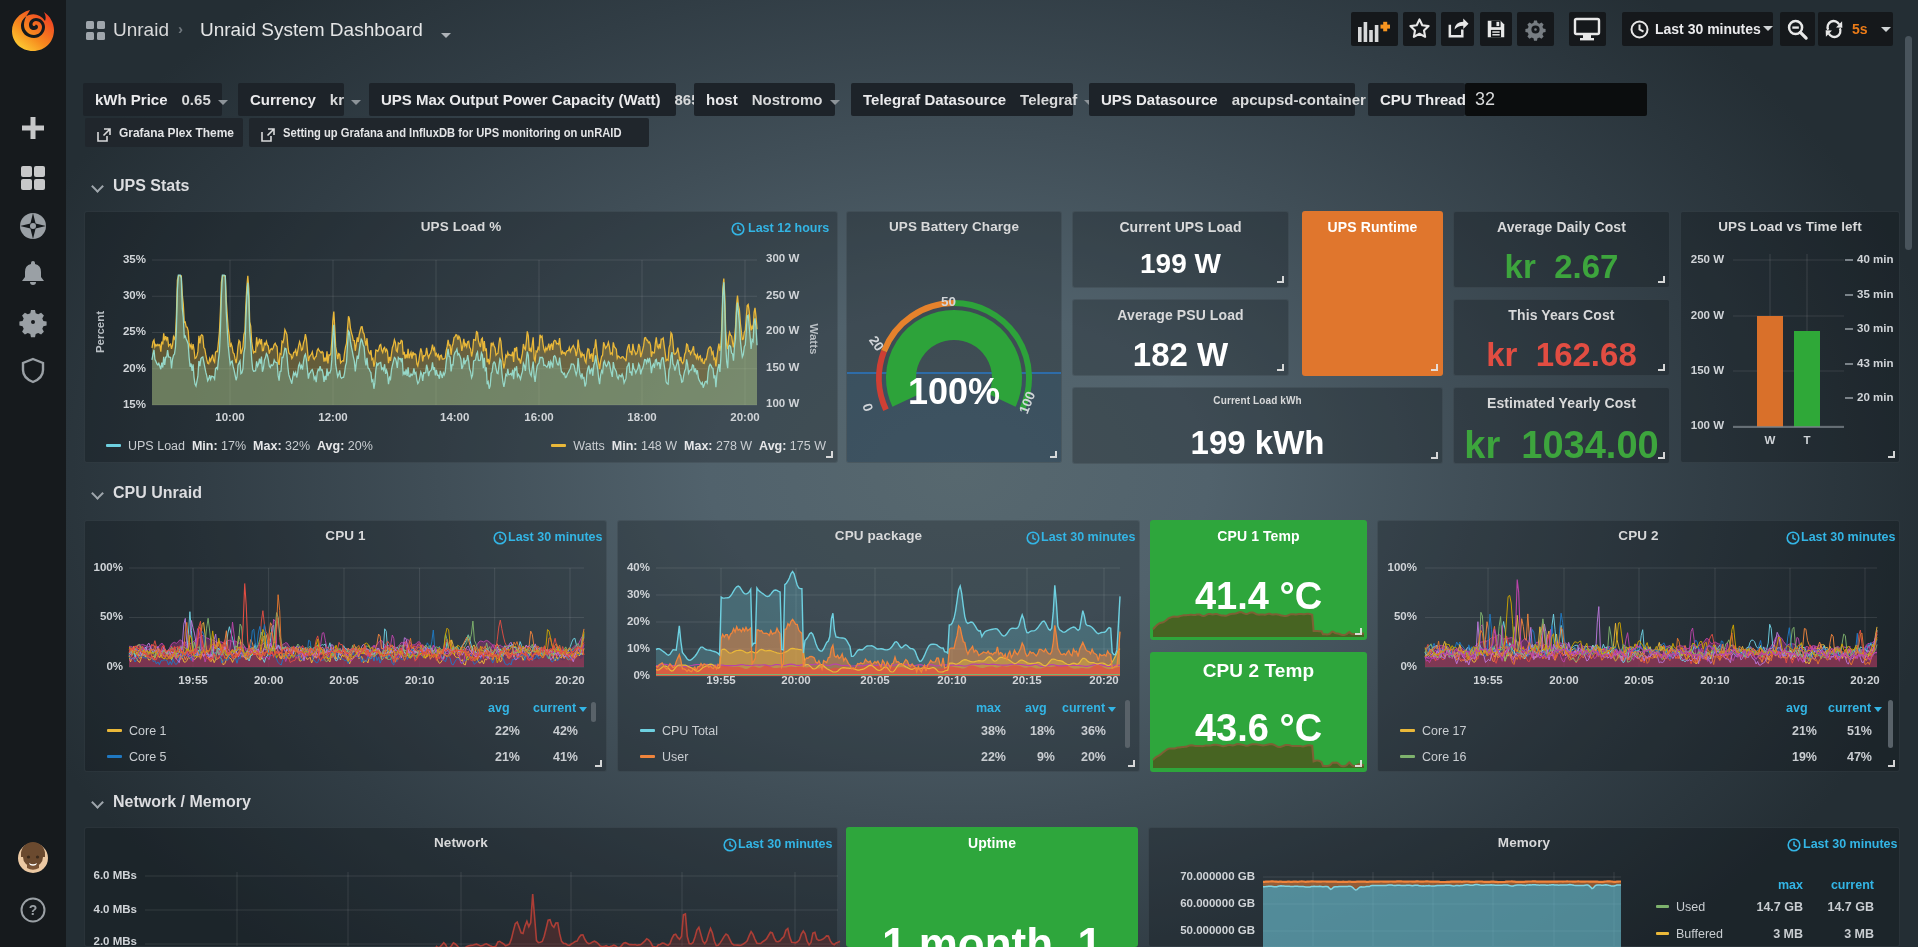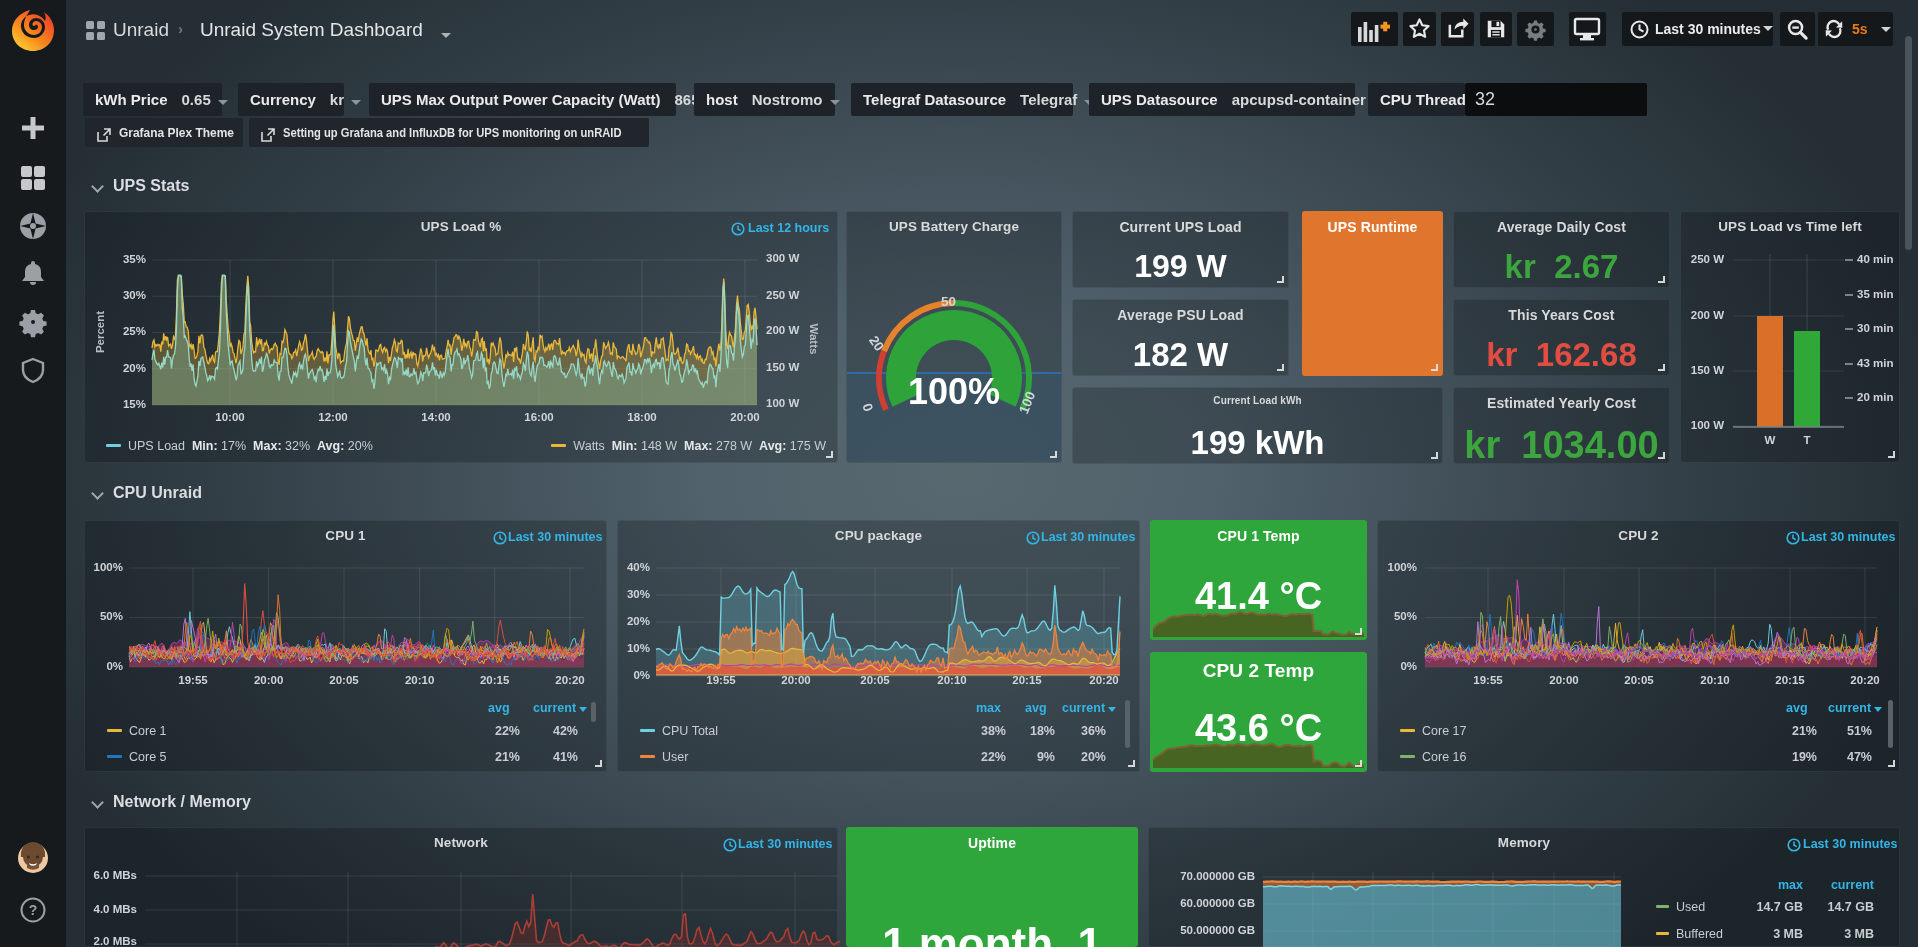--- a/index.html
+++ b/index.html
@@ -216,21 +216,21 @@
     <div class="axlab" style="left:96px;top:398px;width:50px;text-align:right">15%</div>
     <div class="axlab" style="left:766px;top:252px">300 W</div>
     <div class="axlab" style="left:766px;top:289px">250 W</div>
     <div class="axlab" style="left:766px;top:324px">200 W</div>
     <div class="axlab" style="left:766px;top:361px">150 W</div>
     <div class="axlab" style="left:766px;top:397px">100 W</div>
     <div class="axlab" style="left:60px;top:326px;transform:rotate(-90deg);transform-origin:center;width:80px;text-align:center;color:#b8bec3">Percent</div>
     <div class="axlab" style="left:784px;top:333px;transform:rotate(90deg);transform-origin:center;width:60px;text-align:center;color:#b8bec3">Watts</div>
     <div class="axlab" style="left:210px;top:411px;width:40px;text-align:center">10:00</div>
     <div class="axlab" style="left:313px;top:411px;width:40px;text-align:center">12:00</div>
-    <div class="axlab" style="left:416px;top:411px;width:40px;text-align:center">14:00</div>
+    <div class="axlab" style="left:440px;top:411px;width:40px;text-align:left">14:00</div>
     <div class="axlab" style="left:519px;top:411px;width:40px;text-align:center">16:00</div>
     <div class="axlab" style="left:622px;top:411px;width:40px;text-align:center">18:00</div>
     <div class="axlab" style="left:725px;top:411px;width:40px;text-align:center">20:00</div>
     <svg class="abs" style="left:152px;top:253px" width="606" height="155" viewBox="152 253 606 155">
       <line x1="152" y1="260" x2="757" y2="260" stroke="rgba(255,255,255,0.10)"></line>
       <line x1="152" y1="296.25" x2="757" y2="296.25" stroke="rgba(255,255,255,0.10)"></line>
       <line x1="152" y1="332.5" x2="757" y2="332.5" stroke="rgba(255,255,255,0.10)"></line>
       <line x1="152" y1="368.75" x2="757" y2="368.75" stroke="rgba(255,255,255,0.10)"></line>
       <line x1="152" y1="405" x2="757" y2="405" stroke="rgba(255,255,255,0.10)"></line>
       <line x1="230" y1="260" x2="230" y2="405" stroke="rgba(255,255,255,0.10)"></line>
@@ -258,21 +258,21 @@
       <path d="M 954.0 303.0 A 75 75 0 0 1 1022.0 409.7" fill="none" stroke="#2da33a" stroke-width="6"></path>
     </svg>
     <div class="abs axlab" style="left:941px;top:294px;font-size:13.5px">50</div>
     <div class="abs axlab" style="left:869px;top:336px;font-size:13.5px;transform:rotate(55deg)">20</div>
     <div class="abs axlab" style="left:864px;top:400px;font-size:13.5px;transform:rotate(72deg)">0</div>
     <div class="abs axlab" style="left:1016px;top:395px;font-size:13.5px;transform:rotate(-68deg)">100</div>
     <div class="bigval" style="left:846px;top:371px;width:216px;font-size:36px">100%</div>
     <div class="corner" style="left:1050px;top:451px"></div>
     <div class="panel" style="left:1072px;top:211px;width:217px;height:77px"></div>
     <div class="ptitle" style="left:1072px;top:219px;width:217px;position:absolute;color:#d8d9da;font-size:14px">Current UPS Load</div>
-    <div class="bigval" style="left:1072px;top:248.04px;width:217px;font-size:32px;color:#fff">199 W</div>
+    <div class="bigval" style="left:1072px;top:248.04px;width:217px;font-size:28px;color:#fff">199 W</div>
     <div class="corner" style="left:1277px;top:276px"></div>
     <div class="panel" style="left:1072px;top:299px;width:217px;height:77px"></div>
     <div class="ptitle" style="left:1072px;top:307px;width:217px;position:absolute;color:#d8d9da;font-size:14px">Average PSU Load</div>
     <div class="bigval" style="left:1072px;top:336.04px;width:217px;font-size:33px;color:#fff">182 W</div>
     <div class="corner" style="left:1277px;top:364px"></div>
     <div class="panel" style="left:1072px;top:387px;width:371px;height:77px"></div>
     <div class="ptitle" style="left:1072px;top:395px;width:371px;position:absolute;color:#d8d9da;font-size:10px">Current Load kWh</div>
     <div class="bigval" style="left:1072px;top:424.04px;width:371px;font-size:33px;color:#fff">199 kWh</div>
     <div class="corner" style="left:1431px;top:452px"></div>
     <div class="panel" style="left:1302px;top:211px;width:141px;height:165px;background:#e0762d;border:none"></div>

